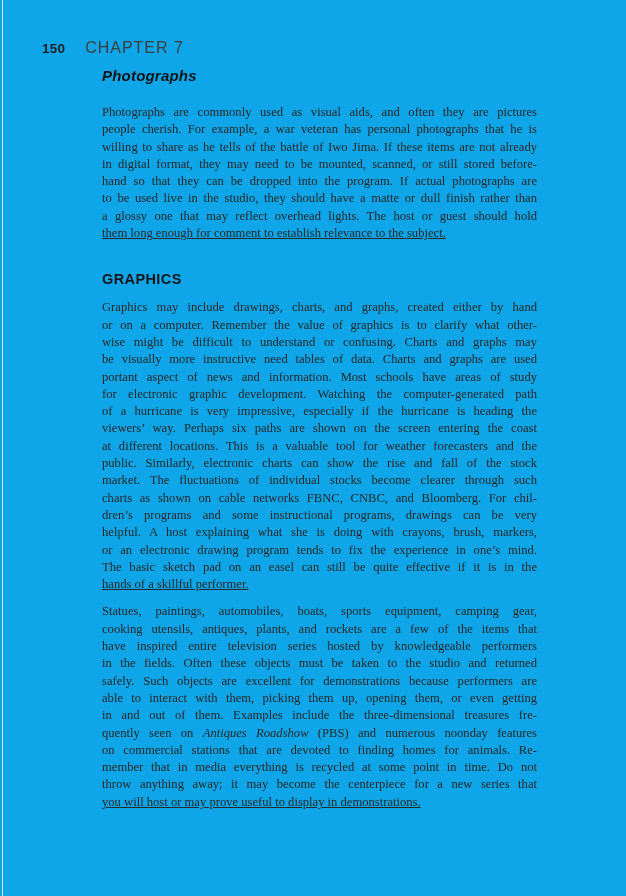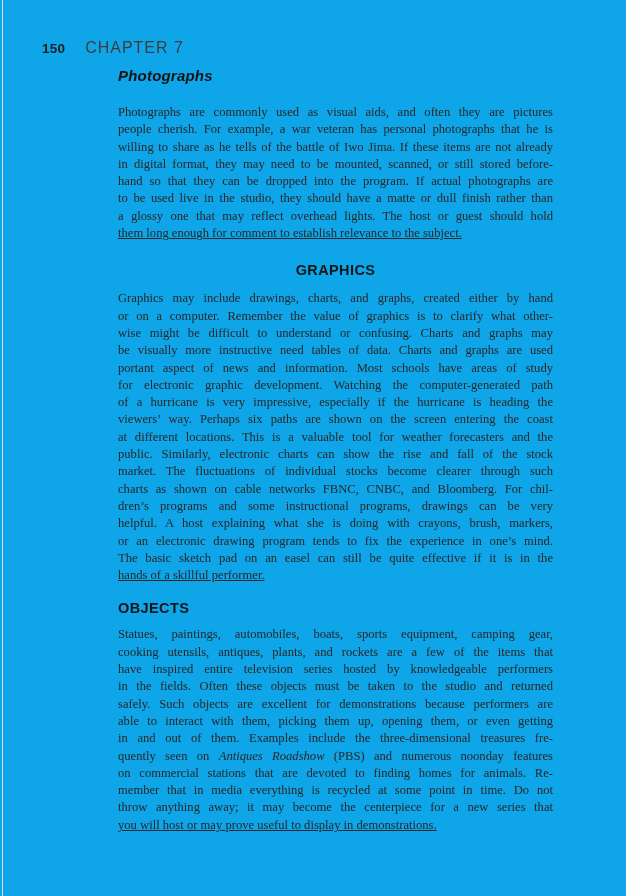--- a/index.html
+++ b/index.html
@@ -41,21 +41,21 @@
     letter-spacing: 0.2px;
   }
   .chapter-label {
     margin-left: 20px;
     font-size: 16px;
     letter-spacing: 1px;
     color: #3c3c3c;
   }
   .content {
     position: absolute;
-    left: 118px;
+    left: 102px;
     top: 66px;
     width: 435px;
   }
   .subheading-italic {
     font-family: "Liberation Sans", sans-serif;
     font-style: italic;
     font-weight: bold;
     font-size: 15px;
     line-height: 19px;
     color: #141414;
@@ -69,21 +69,21 @@
     line-height: 16px;
     color: #161616;
     letter-spacing: 0.4px;
     margin: 0;
   }
   .para {
     color: #272727;
     font-size: 12.6px;
   }
   .para-photographs { margin-top: 19px; }
-  .heading-graphics  { margin-top: 20px; text-align: center; }
+  .heading-graphics  { margin-top: 29px; }
   .para-graphics     { margin-top: 12px; }
   .heading-objects   { margin-top: 16px; }
   .para-objects      { margin-top: 10px; }
   .tline {
     height: 17.3px;
     line-height: 17.3px;
     text-align: justify;
     text-align-last: justify;
     overflow: hidden;
   }
@@ -131,21 +131,20 @@
         <div class="tline"><span>public. Similarly, electronic charts can show the rise and fall of the stock</span></div>
         <div class="tline"><span>market. The fluctuations of individual stocks become clearer through such</span></div>
         <div class="tline"><span>charts as shown on cable networks FBNC, CNBC, and Bloomberg. For chil-</span></div>
         <div class="tline"><span>dren’s programs and some instructional programs, drawings can be very</span></div>
         <div class="tline"><span>helpful. A host explaining what she is doing with crayons, brush, markers,</span></div>
         <div class="tline"><span>or an electronic drawing program tends to fix the experience in one’s mind.</span></div>
         <div class="tline"><span>The basic sketch pad on an easel can still be quite effective if it is in the</span></div>
         <div class="tline tline-last"><span>hands of a skillful performer.</span></div>
       </div>
 
-    <h2 class="section-heading heading-objects">OBJECTS</h2>
     <div class="para para-objects">
         <div class="tline"><span>Statues, paintings, automobiles, boats, sports equipment, camping gear,</span></div>
         <div class="tline"><span>cooking utensils, antiques, plants, and rockets are a few of the items that</span></div>
         <div class="tline"><span>have inspired entire television series hosted by knowledgeable performers</span></div>
         <div class="tline"><span>in the fields. Often these objects must be taken to the studio and returned</span></div>
         <div class="tline"><span>safely. Such objects are excellent for demonstrations because performers are</span></div>
         <div class="tline"><span>able to interact with them, picking them up, opening them, or even getting</span></div>
         <div class="tline"><span>in and out of them. Examples include the three-dimensional treasures fre-</span></div>
         <div class="tline"><span>quently seen on </span><i>Antiques Roadshow</i><span> (PBS) and numerous noonday features</span></div>
         <div class="tline"><span>on commercial stations that are devoted to finding homes for animals. Re-</span></div>

